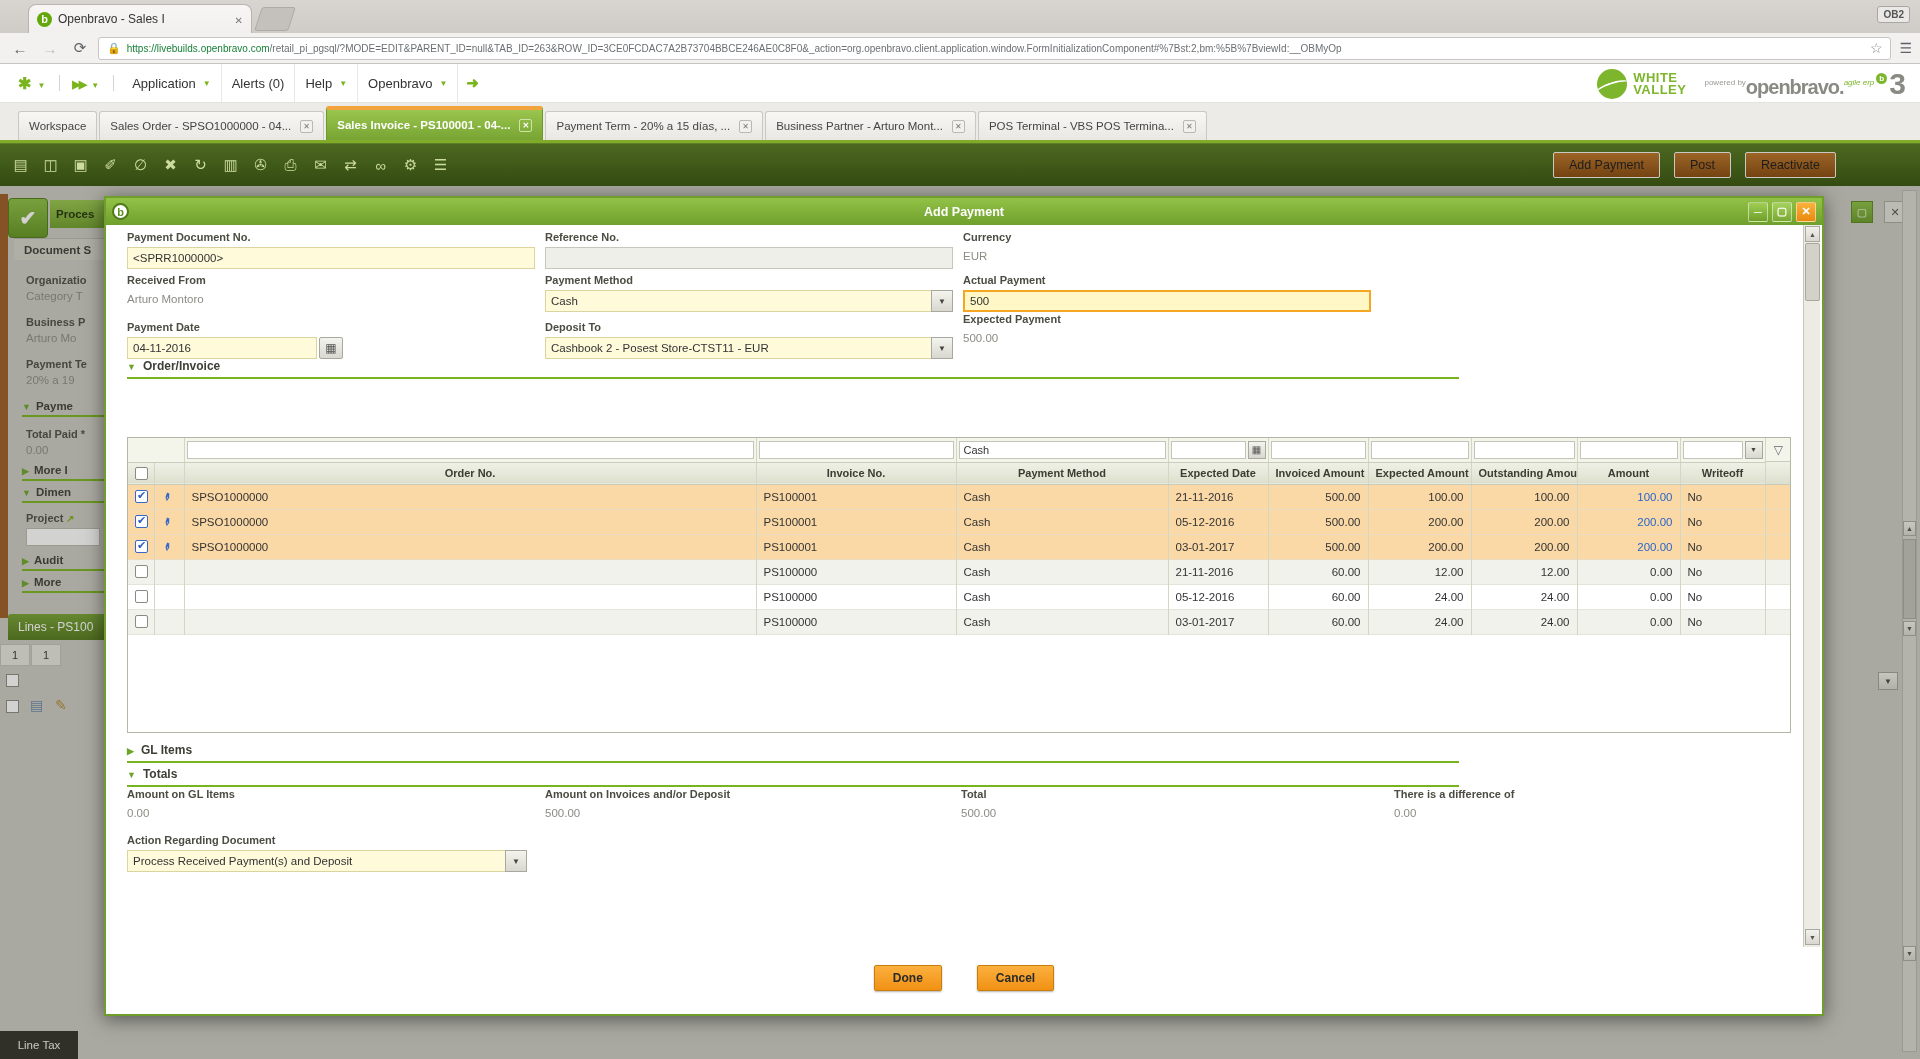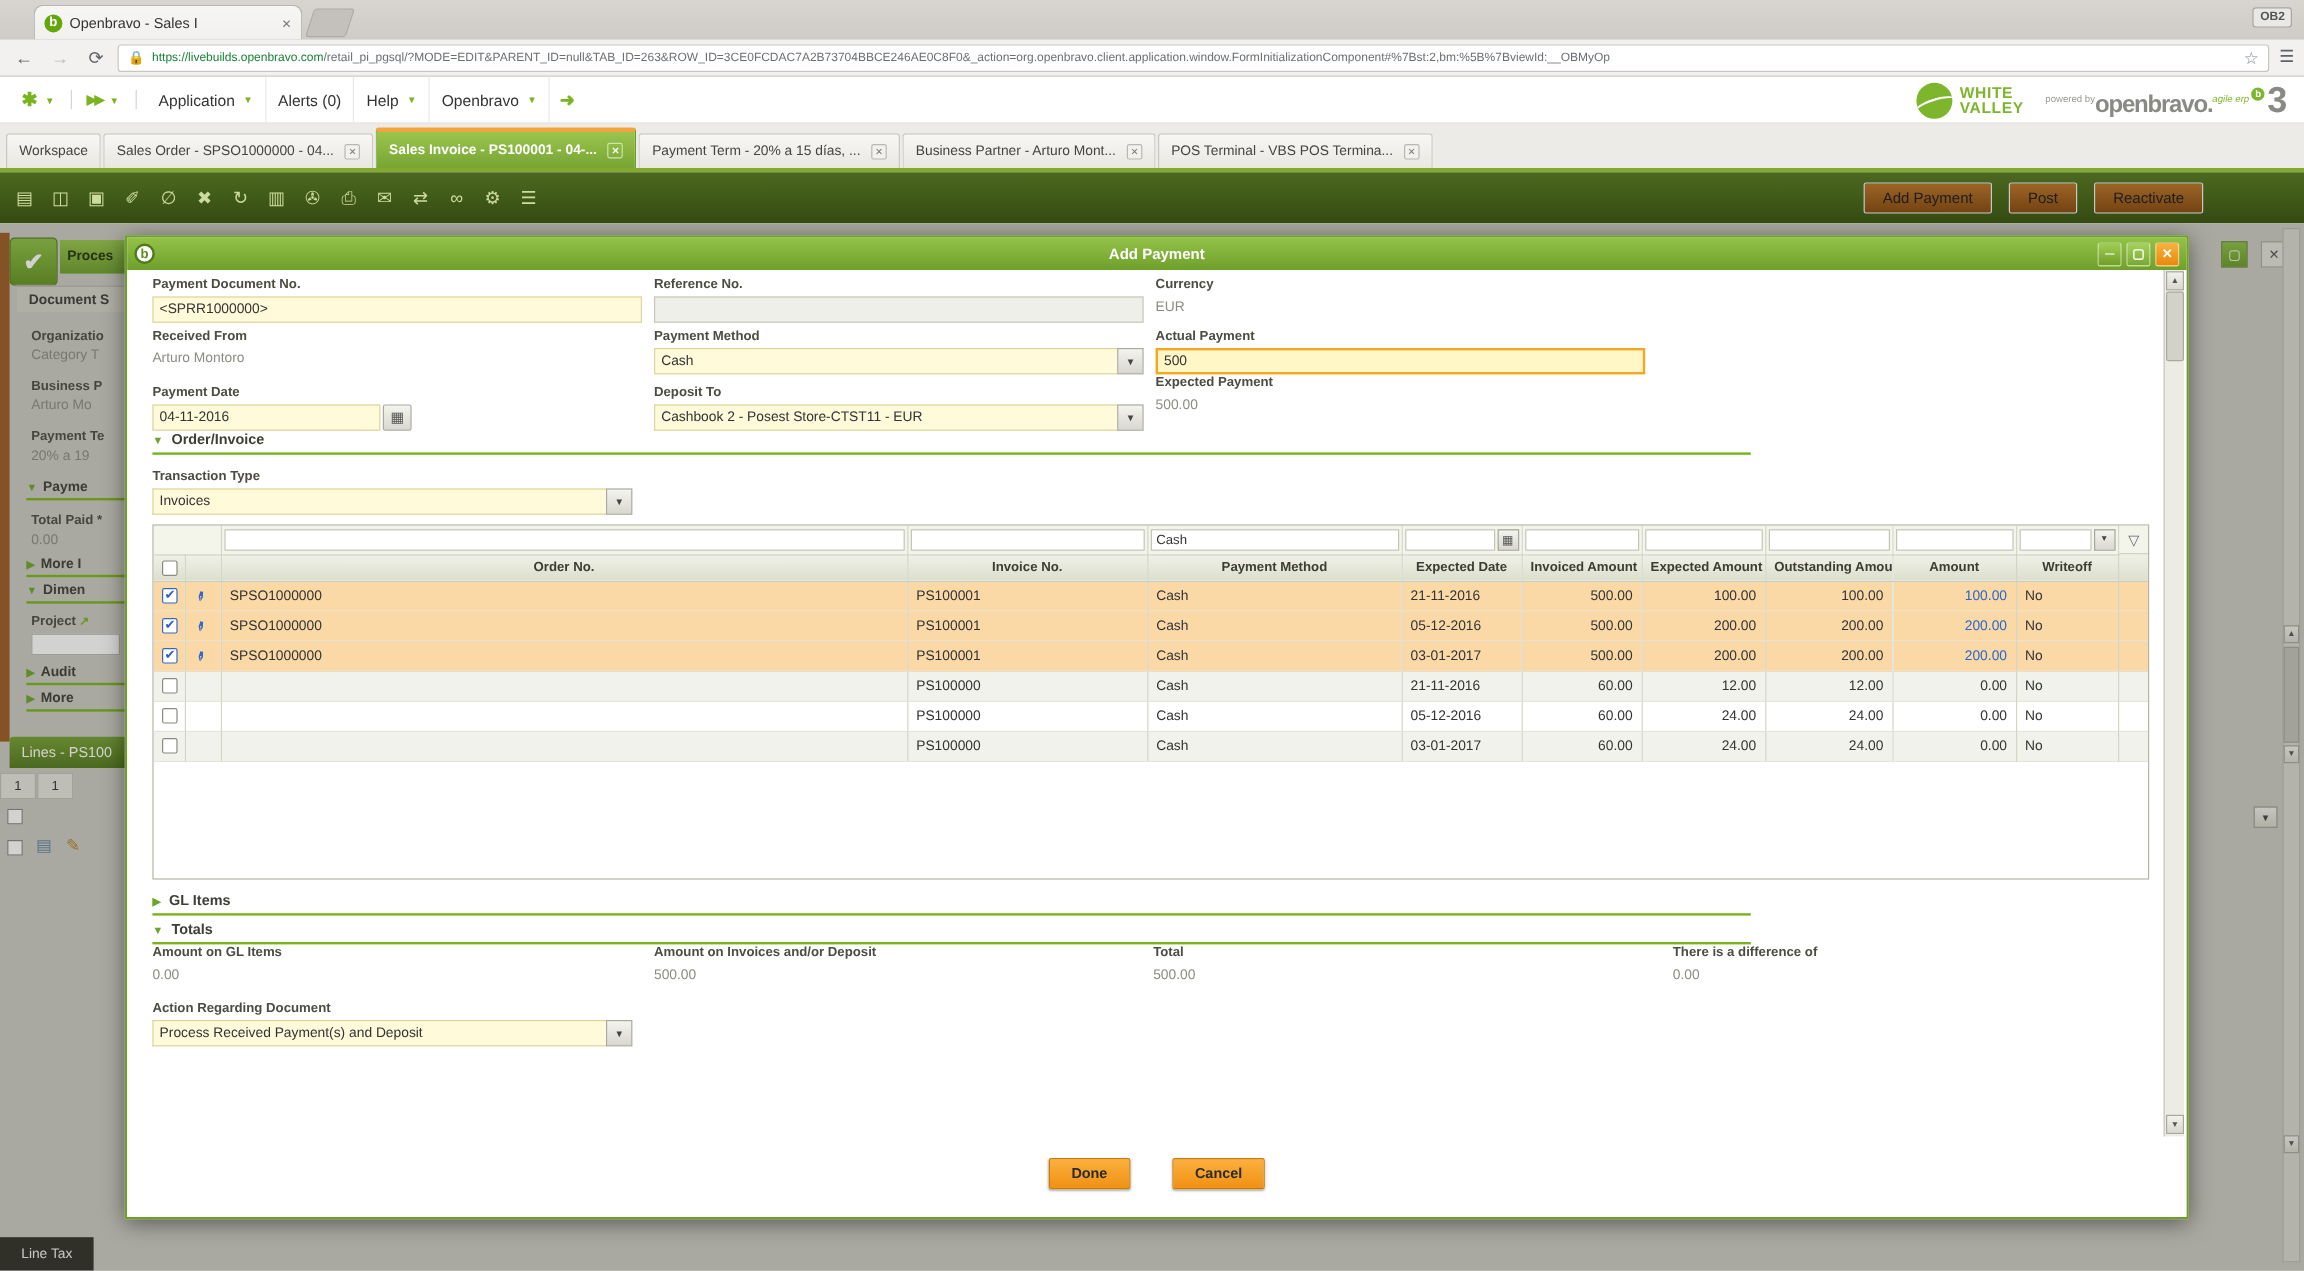--- a/index.html
+++ b/index.html
@@ -44,21 +44,21 @@
   .wv-text { font-size:13px; font-weight:bold; color:#7db62c; line-height:12px; letter-spacing:.5px; }
   .pb { display:flex; align-items:flex-end; gap:2px; }
   .pb-col { display:flex; align-items:flex-start; }
   .pb-small { font-size:8px; color:#9a9a94; }
   .pb-brand { font-size:20px; font-weight:bold; color:#8a8a84; letter-spacing:-1px; line-height:18px; }
   .pb-b { width:11px; height:11px; border-radius:50%; background:#7db62c; color:#fff; font-size:8px; font-weight:bold; display:flex; align-items:center; justify-content:center; margin-bottom:12px; }
   .pb-3 { font-size:30px; font-weight:bold; color:#8a8a84; line-height:24px; }
   .pb-tag { font-size:8px; font-style:italic; color:#7db62c; }
 
   
-  .tabstrip { width:100%; height:40px; background:#ecebe7; border-bottom:3px solid #80ac28; display:flex; align-items:flex-end; padding-left:5px; gap:2px; }
+  .tabstrip { width:100%; height:40px; background:#ecebe7; border-bottom:3px solid #80ac28; display:flex; align-items:flex-end; padding-left:18px; gap:2px; }
   .otab { height:29px; display:flex; align-items:center; padding:0 10px; background:linear-gradient(#f8f7f4,#e8e7e2); border:1px solid #c9c8c2; border-bottom:none; border-radius:3px 3px 0 0; font-size:11.5px; color:#444; cursor:pointer; white-space:nowrap; }
   .otab .otab-close { display:none; margin-left:9px; width:13px; height:13px; border:1px solid #b9b8b2; border-radius:2px; background:#f2f1ee; align-items:center; justify-content:center; }
   .otab .otab-close::before { content:'✕'; font-size:8px; color:#777; }
   .otab.closable .otab-close { display:inline-flex; }
   .otab.active { height:34px; background:linear-gradient(#9ac54e,#77a433); border-color:#6d9a2b; border-top:4px solid #f2a33c; color:#fff; font-weight:bold; }
   .otab.active .otab-close { background:transparent; border-color:#cfe3a8; }
   .otab.active .otab-close::before { color:#fff; }
 
   
   .toolbar { position:relative; width:100%; height:43px; background:linear-gradient(#4c6820,#344b11); border-top:1px solid #5d7d28; display:flex; align-items:center; padding-left:8px; }
@@ -377,27 +377,20 @@
           <span class="combo-btn"></span>
         </div>
       </div>
       <div class="fgroup" style="left:857px; top:88px;">
         <div class="flabel">Expected Payment</div>
         <div class="fro">500.00</div>
       </div>
 
       <div class="msection" style="top:134px;"><span class="arr-d"></span><span>Order/Invoice</span></div>
 
-      <div class="fgroup" style="left:21px; top:166px;">
-        <div class="flabel">Transaction Type</div>
-        <div class="combo w400">
-          <span class="combo-text">Invoices</span>
-          <span class="combo-btn"></span>
-        </div>
-      </div>
 
       <div class="gridbox">
         <table class="pgrid">
           <colgroup>
             <col style="width:26px">
               <col style="width:30px">
               <col style="width:572px">
               <col style="width:200px">
             <col style="width:212px">
               <col style="width:100px">

